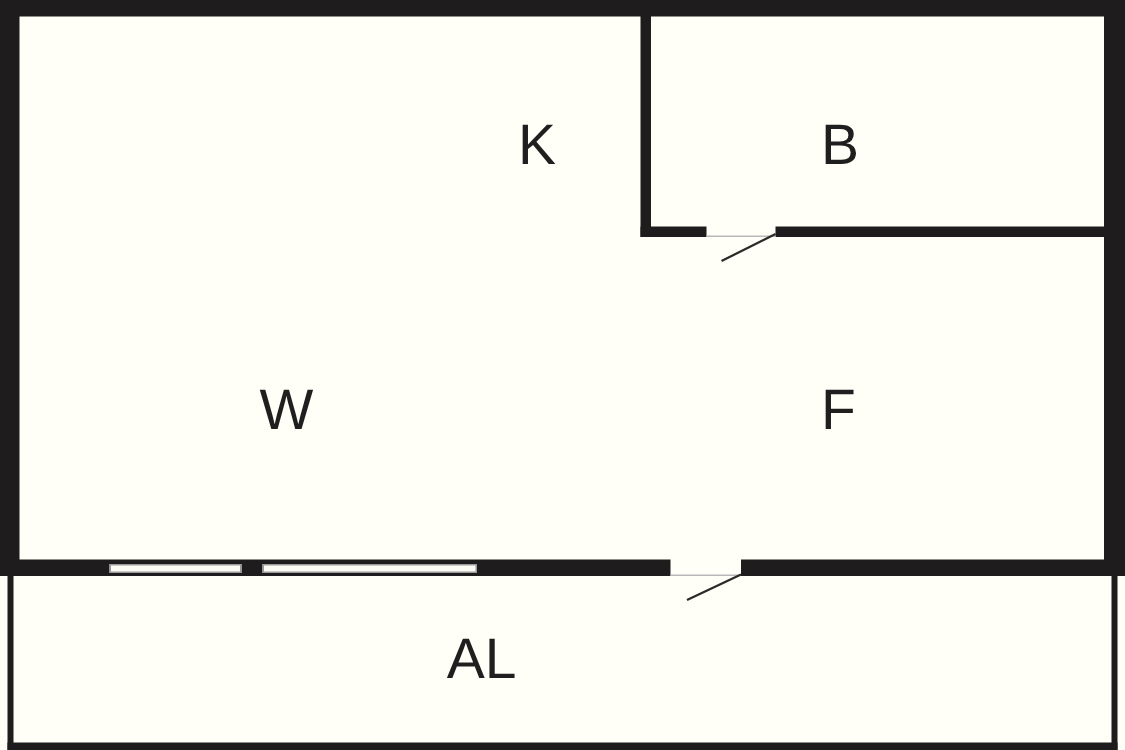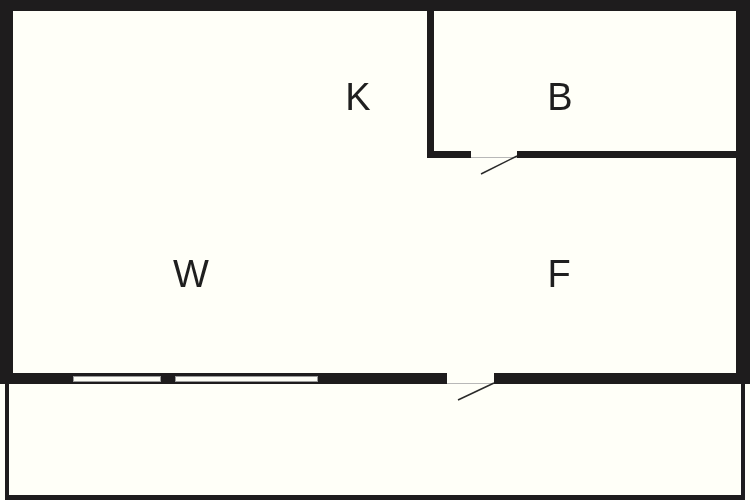--- a/index.html
+++ b/index.html
@@ -38,13 +38,14 @@
 
   <svg class="swings" width="750" height="500">
     <line x1="517" y1="156" x2="481" y2="174" stroke="#2a2a2a" stroke-width="1.5"></line>
     <line x1="494" y1="383" x2="458" y2="400" stroke="#2a2a2a" stroke-width="1.5"></line>
   </svg>
 
   <div class="label" style="left:358px;top:97px;">K</div>
   <div class="label" style="left:560px;top:97px;">B</div>
   <div class="label" style="left:191px;top:274px;">W</div>
   <div class="label" style="left:559px;top:274px;">F</div>
+  <div class="label" style="left:321px;top:440px;">AL</div>
 </div>
 
 </body></html>

